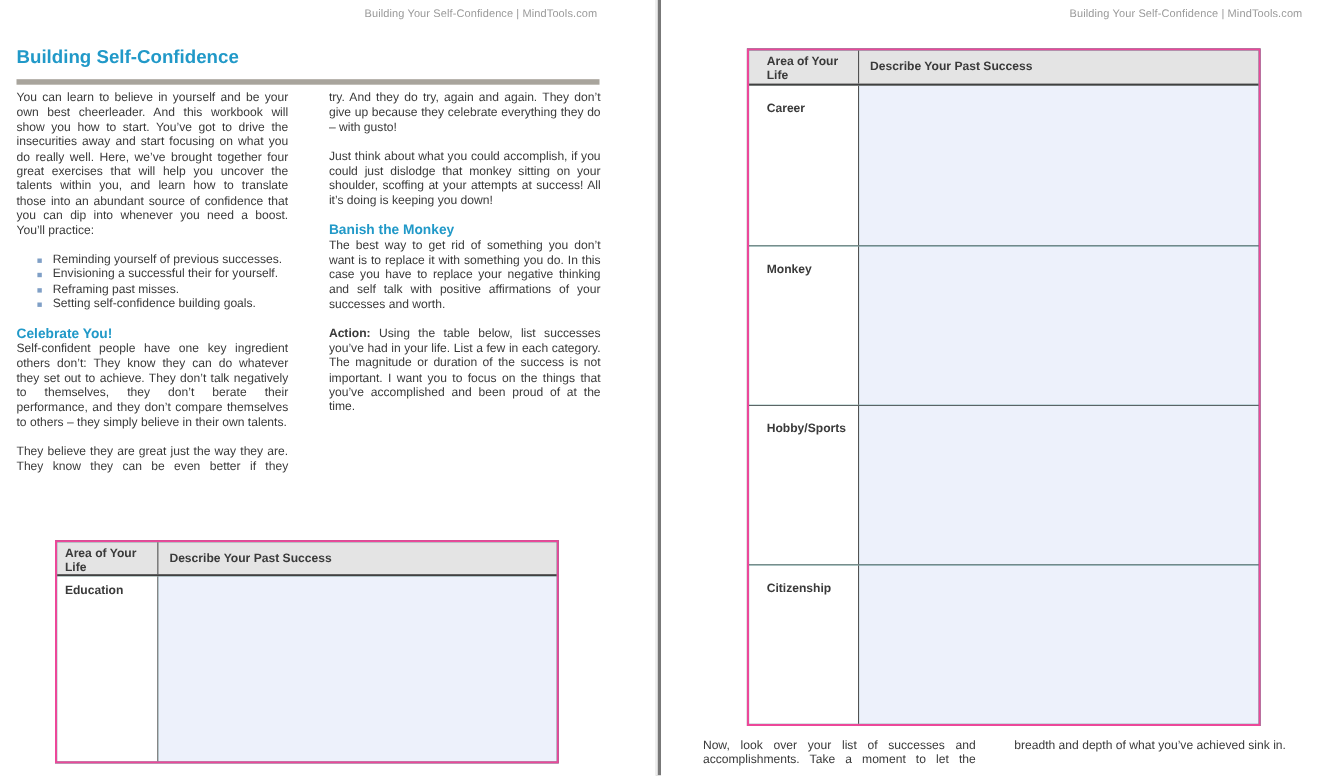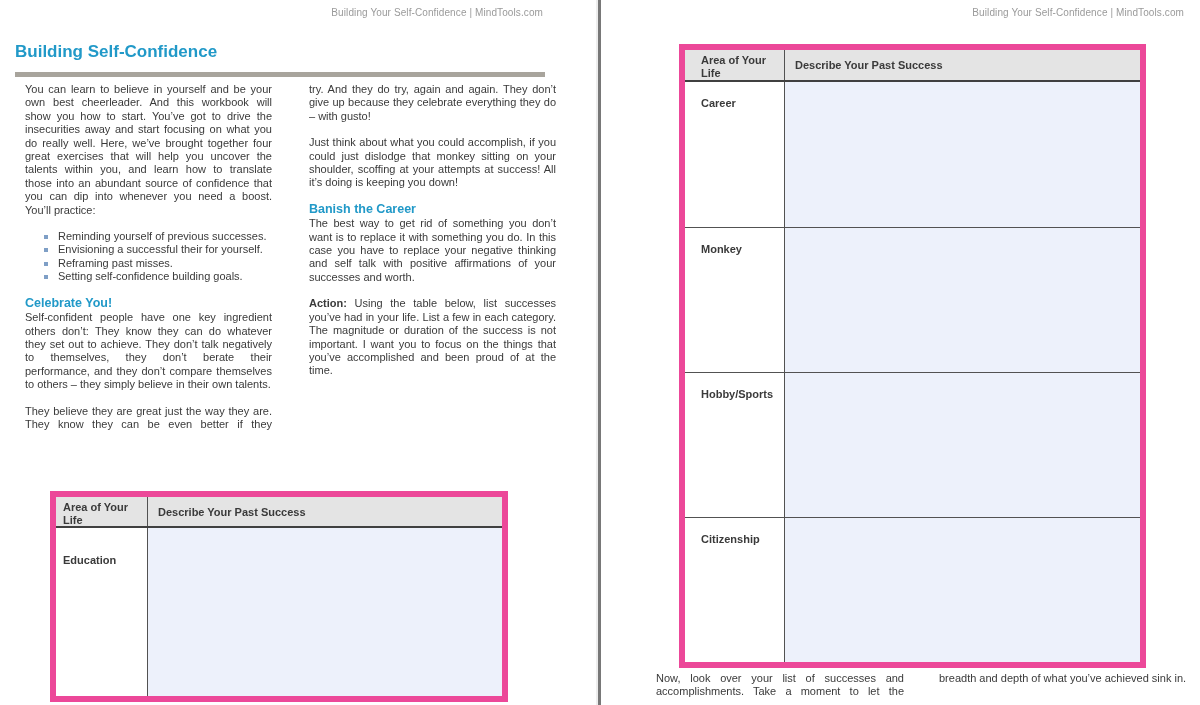--- a/index.html
+++ b/index.html
@@ -11,53 +11,53 @@
   .page-divider { width:5px; height:705px; background:#787878; border-left:2px solid #ededed; }
   .page-2 { width:599px; }
 
   .running-header { position:absolute; top:7px; font-size:10px; color:#9a9a9a; letter-spacing:0.1px; }
   .page-1 .running-header { right:53px; }
   .page-2 .running-header { right:16px; }
 
   .page-title { position:absolute; left:15px; top:42px; font-size:17px; font-weight:bold; color:#2199c8; }
   .title-rule { position:absolute; left:15px; top:72px; width:530px; height:5px; background:#a8a49c; }
 
-  .cols { position:absolute; left:25px; top:83px; width:531px; display:flex; gap:37px; }
+  .cols { position:absolute; left:15px; top:83px; width:531px; display:flex; gap:37px; }
   .col { width:247px; font-size:11px; line-height:13.4px; }
   .col p { text-align:justify; margin:0 0 13px 0; }
   .col p.cont { text-align-last:justify; }
   .section-heading { font-size:12.5px; font-weight:bold; color:#2199c8; margin:0 0 1px 0; }
   ul.practice { list-style:none; margin:0 0 13px 0; padding-left:18px; }
   ul.practice li { position:relative; padding-left:15px; text-align:justify; }
   ul.practice li::before { content:""; position:absolute; left:1px; top:5px; width:4px; height:4px;
                            background:#7f9fc6; }
 
   
-  .wtable { position:absolute; background:#0f766e; border:6px solid #ec4899; font-size:11px; }
+  .wtable { position:absolute; background:#0f766e; border:2px solid #ec4899; font-size:11px; }
   .thead { display:flex; background:#e4e4e4; border-bottom:2px solid #404040; }
   .th-area { font-weight:bold; border-right:1px solid #525252; line-height:13px; }
   .th-desc { flex:1; display:flex; align-items:center; font-weight:bold; padding-left:10px; }
   .wrow { display:flex; }
   .wrow + .wrow { border-top:1px solid #525252; }
   .label-cell { font-weight:bold; background:#fff; border-right:1px solid #525252; }
   .answer-cell { flex:1; background:#edf1fb; }
 
   .t1 { left:50px; top:491px; width:458px; }
   .t1 .thead { height:31px; }
   .t1 .th-area { width:92px; padding:4px 4px 0 7px; }
-  .t1 .label-cell { width:92px; padding:26px 4px 0 7px; }
+  .t1 .label-cell { width:92px; padding:7px 4px 0 7px; }
   .t1 .wrow { height:168px; }
 
   .t2 { left:78px; top:44px; width:467px; }
   .t2 .thead { height:32px; }
   .t2 .th-area { width:100px; padding:4px 4px 0 16px; }
   .t2 .label-cell { width:100px; padding:15px 4px 0 16px; }
   .t2 .wrow { height:145px; }
 
-  .footer-cols { position:absolute; left:55px; top:672px; width:531px; display:flex; gap:35px;
+  .footer-cols { position:absolute; left:38px; top:672px; width:531px; display:flex; gap:35px;
                  font-size:11px; line-height:13.4px; }
   .footer-col { width:248px; text-align:justify; }
   .footer-col.cont { text-align-last:justify; }
 </style>
 </head>
 <body>
 
 <div class="spread">
 
   <section class="page page-1">
@@ -76,21 +76,21 @@
           <li>Setting self-confidence building goals.</li>
         </ul>
         <h2 class="section-heading">Celebrate You!</h2>
         <p>Self-confident people have one key ingredient others don’t: They know they can do whatever they set out to achieve. They don’t talk negatively to themselves, they don’t berate their performance, and they don’t compare themselves to others – they simply believe in their own talents.</p>
         <p class="cont">They believe they are great just the way they are. They know they can be even better if they</p>
       </div>
 
       <div class="col">
         <p>try. And they do try, again and again. They don’t give up because they celebrate everything they do – with gusto!</p>
         <p>Just think about what you could accomplish, if you could just dislodge that monkey sitting on your shoulder, scoffing at your attempts at success! All it’s doing is keeping you down!</p>
-        <h2 class="section-heading">Banish the Career</h2>
+        <h2 class="section-heading">Banish the Monkey</h2>
         <p>The best way to get rid of something you don’t want is to replace it with something you do. In this case you have to replace your negative thinking and self talk with positive affirmations of your successes and worth.</p>
         <p><strong>Action:</strong><span> Using the table below, list successes you’ve had in your life. List a few in each category. The magnitude or duration of the success is not important. I want you to focus on the things that you’ve accomplished and been proud of at the time.</span></p>
       </div>
     </div>
 
     <div class="wtable t1">
       <div class="thead">
         <div class="th-area">Area of Your Life</div>
         <div class="th-desc">Describe Your Past Success</div>
       </div>

